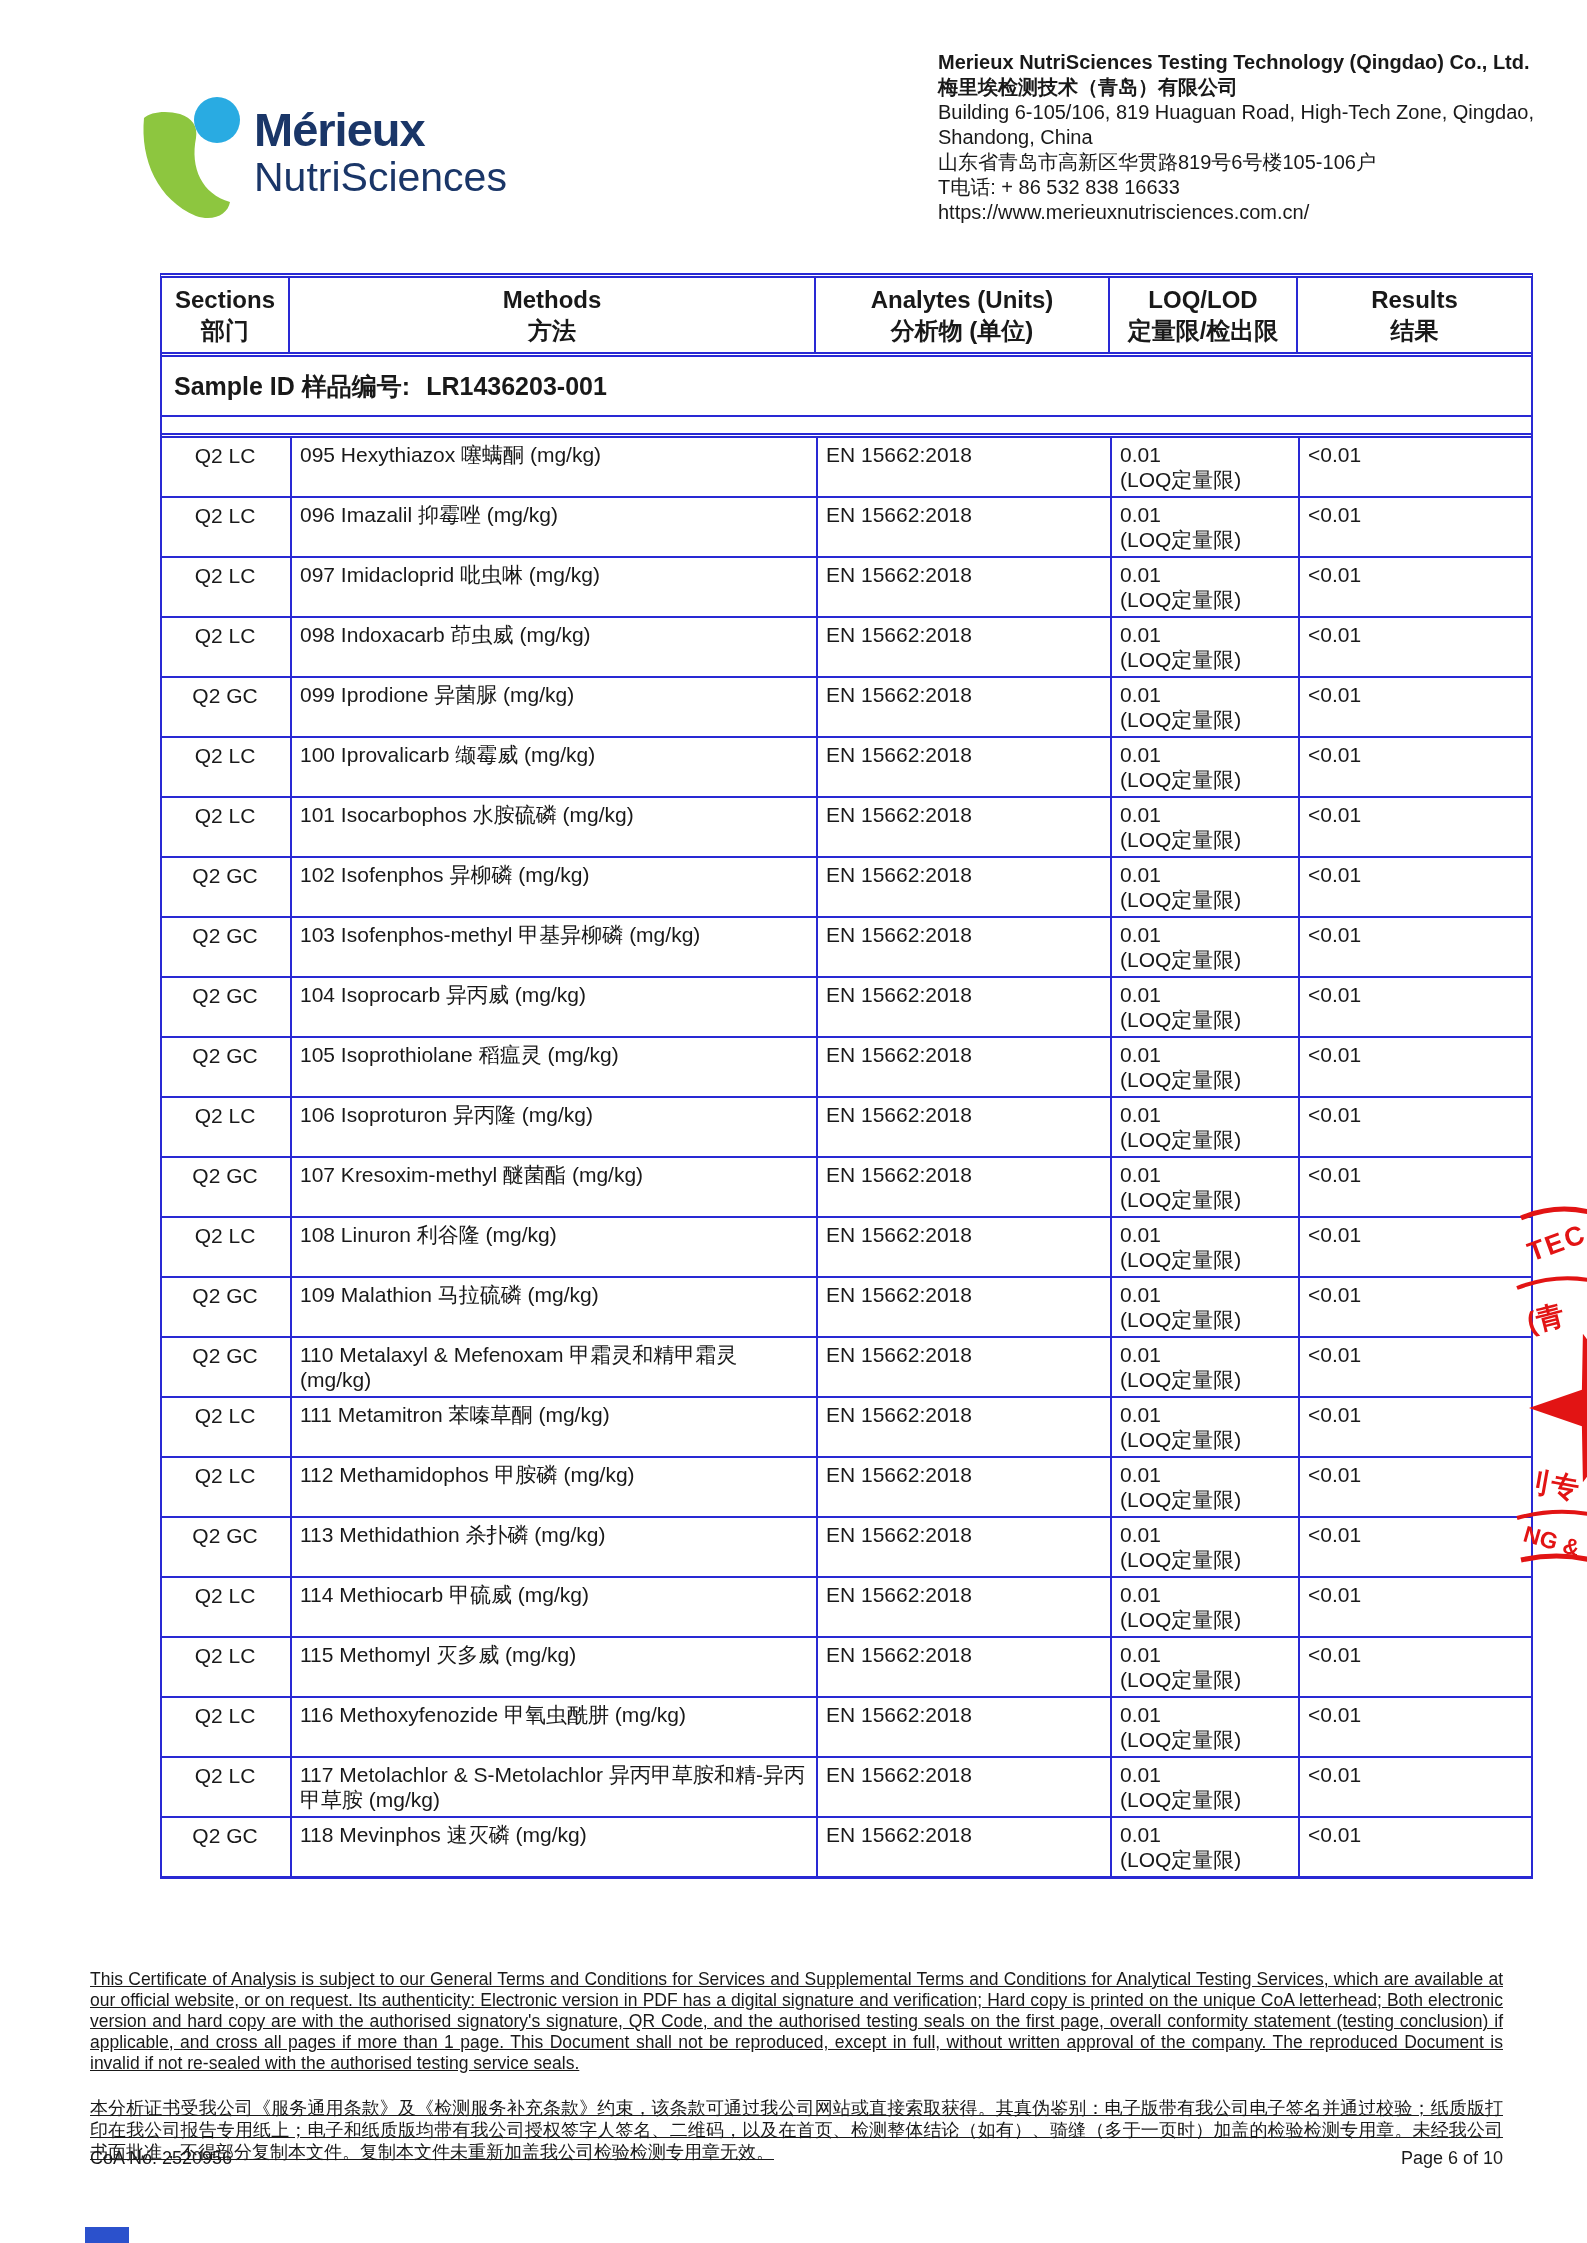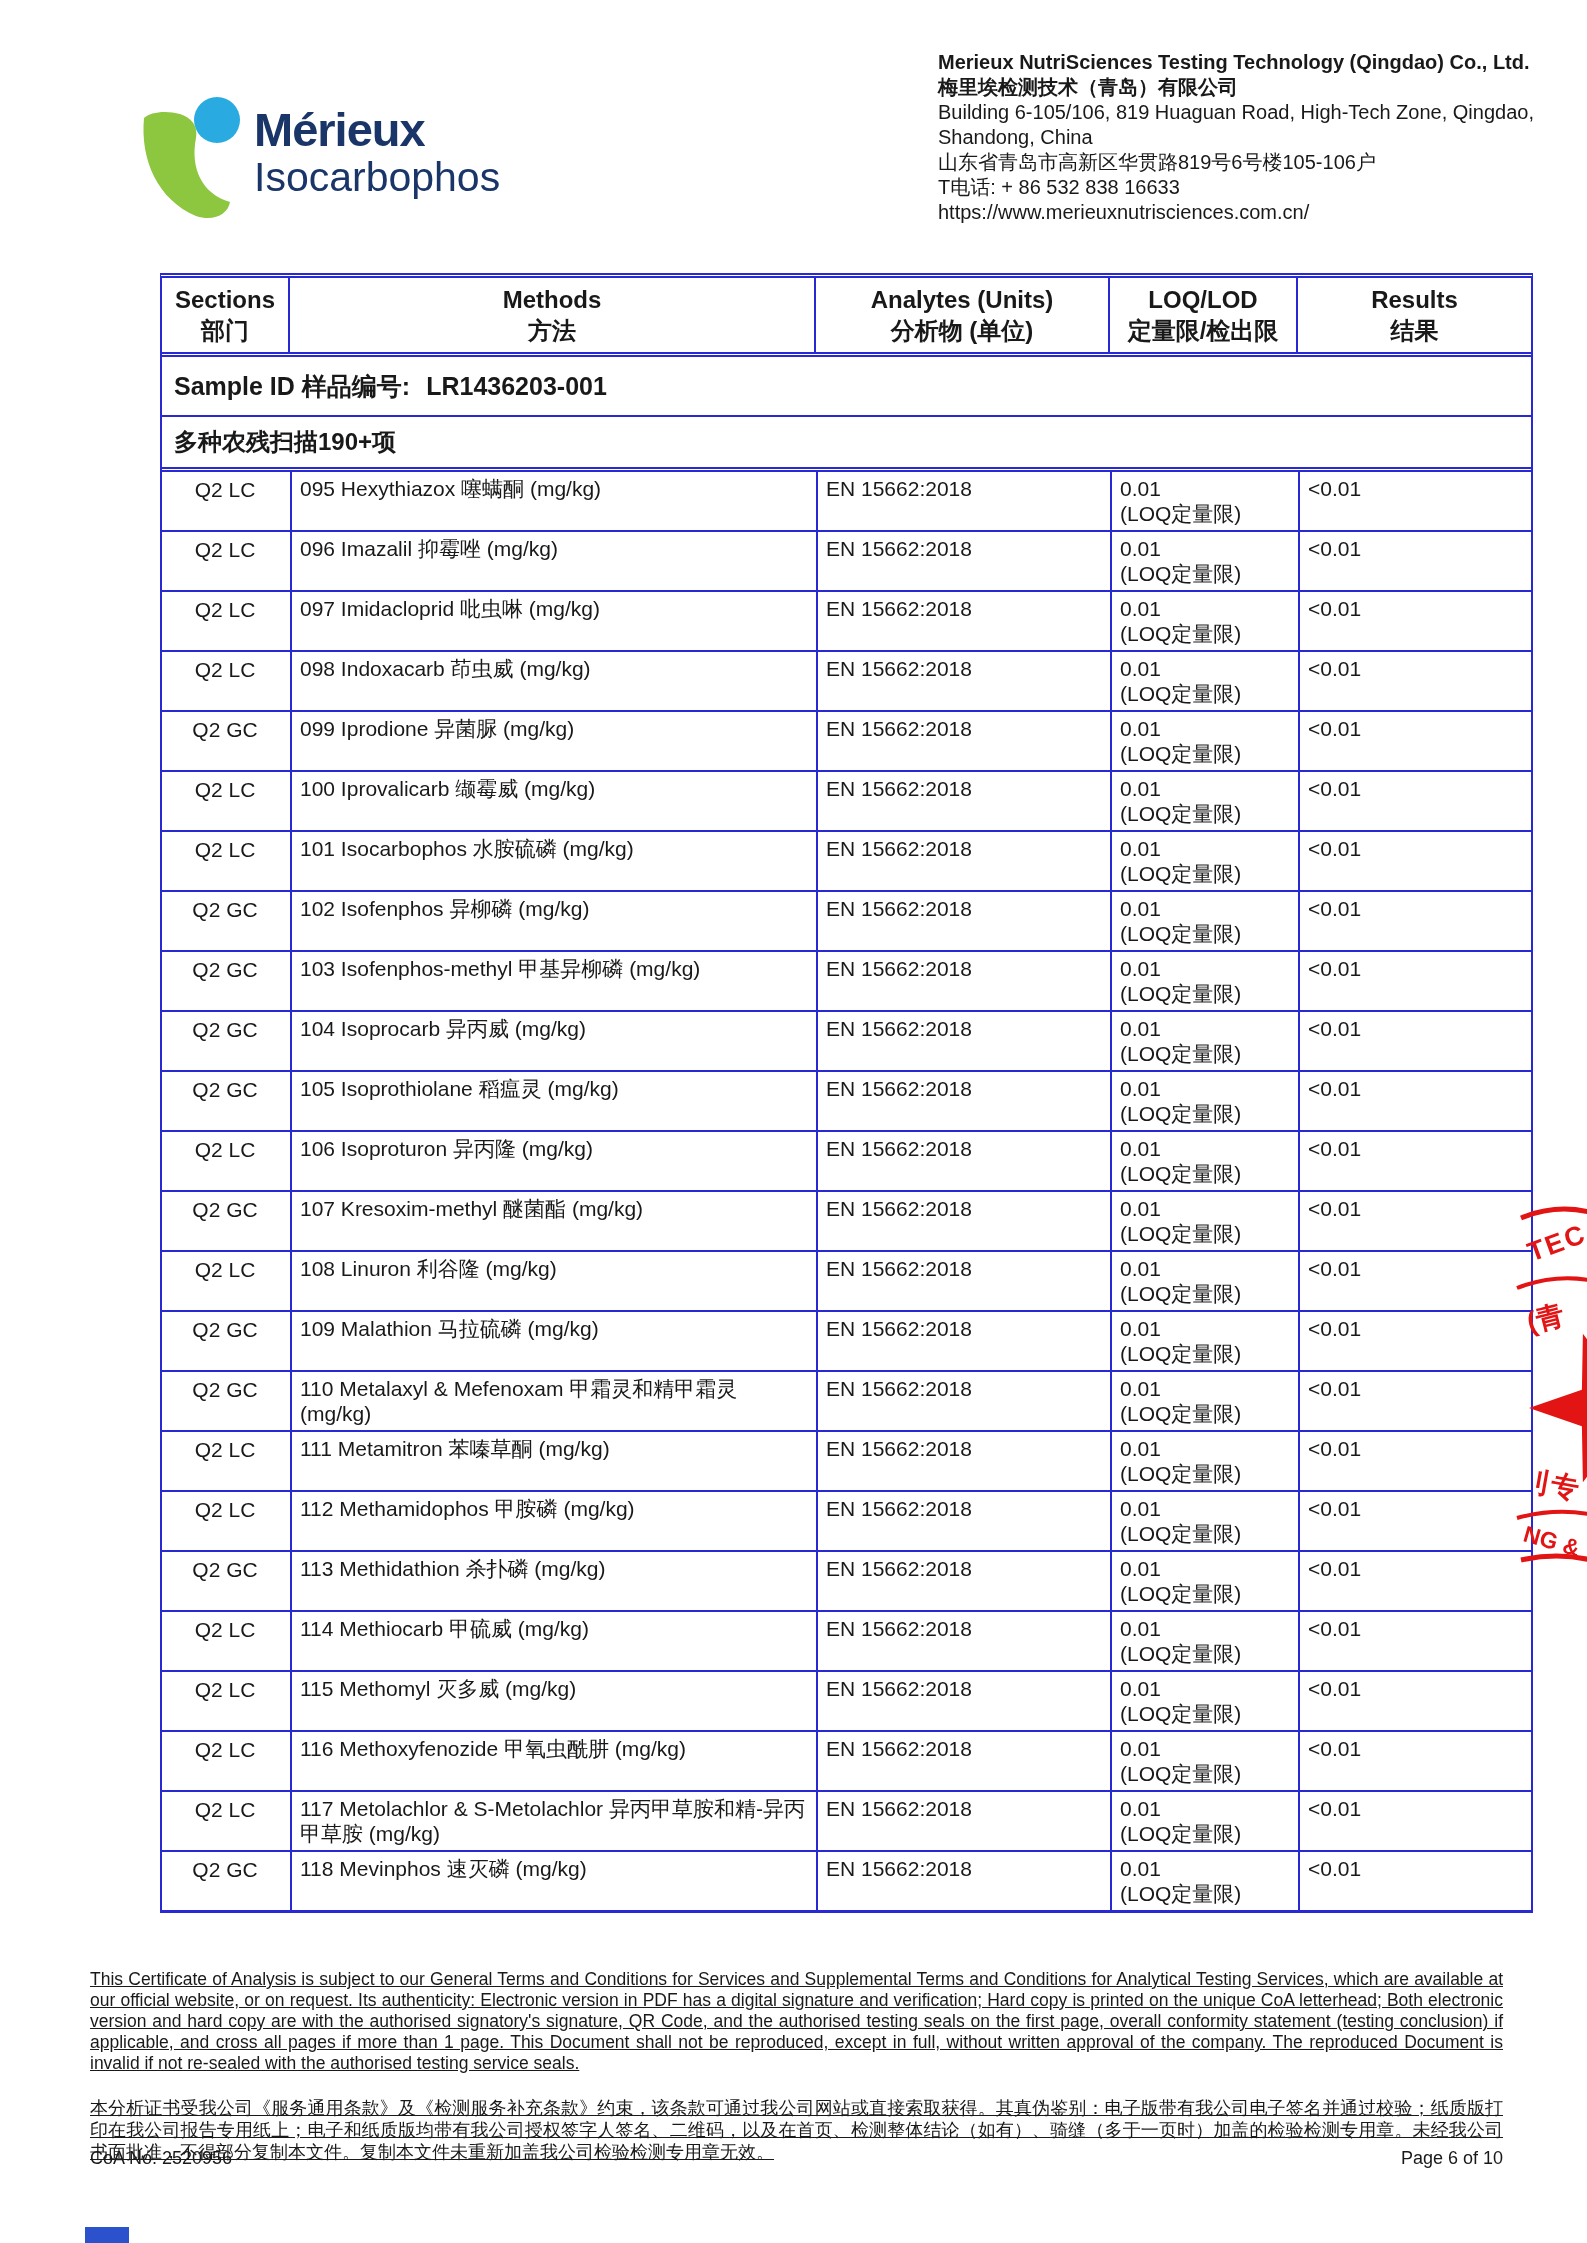--- a/index.html
+++ b/index.html
@@ -56,21 +56,21 @@
 
   <div class="logo">
     <div class="logo-gfx">
       <svg width="106" height="132" viewBox="0 0 106 132">
         <path d="M4,26 C0,68 18,108 56,124 C74,130 88,122 90,110 C62,102 50,76 56,46 C58,34 52,26 40,22 C26,18 10,20 4,26 Z" fill="#8dc63f"></path>
         <circle cx="77" cy="28" r="23" fill="#29abe2"></circle>
       </svg>
     </div>
     <div class="brand">
       <div class="brand-1">Mérieux</div>
-      <div class="brand-2">Isocarbophos</div>
+      <div class="brand-2">NutriSciences</div>
     </div>
   </div>
 
   <div class="company-info">
     <div class="b">Merieux NutriSciences Testing Technology (Qingdao) Co., Ltd.</div>
     <div class="b">梅里埃检测技术（青岛）有限公司</div>
     <div>Building 6-105/106, 819 Huaguan Road, High-Tech Zone, Qingdao,</div>
     <div>Shandong, China</div>
     <div>山东省青岛市高新区华贯路819号6号楼105-106户</div>
     <div>T电话: + 86 532 838 16633</div>
@@ -105,21 +105,20 @@
           <div>Results</div>
           <div>结果</div>
         </div>
       </div>
 
     <div class="sample">
       <span>Sample ID 样品编号:</span><span class="sid">LR1436203-001</span>
     </div>
 
     <div class="suite">
-      <div>多种农残扫描190+项</div>
     </div>
 
     <div class="rows">
 
         <div class="row">
           <div class="c sec">Q2 LC</div>
           <div class="c an">095 Hexythiazox 噻螨酮 (mg/kg)</div>
           <div class="c me">EN 15662:2018</div>
           <div class="c lo">
             <div>0.01</div>

